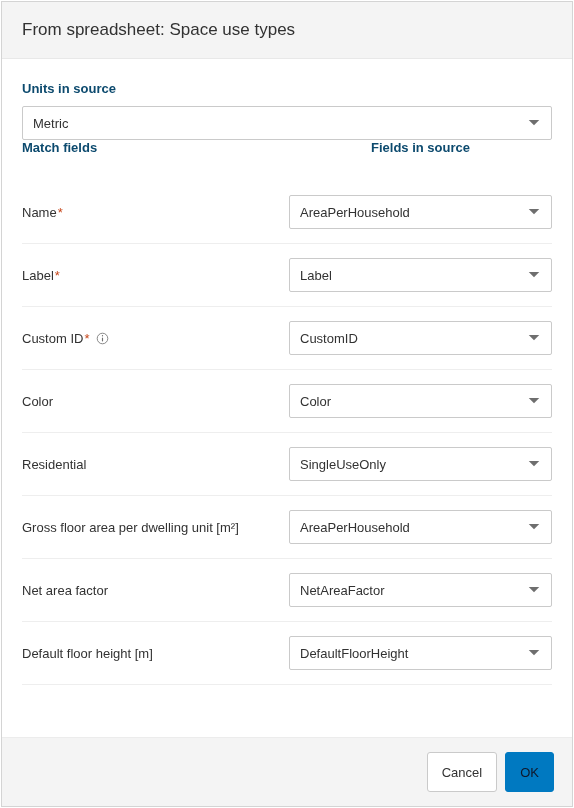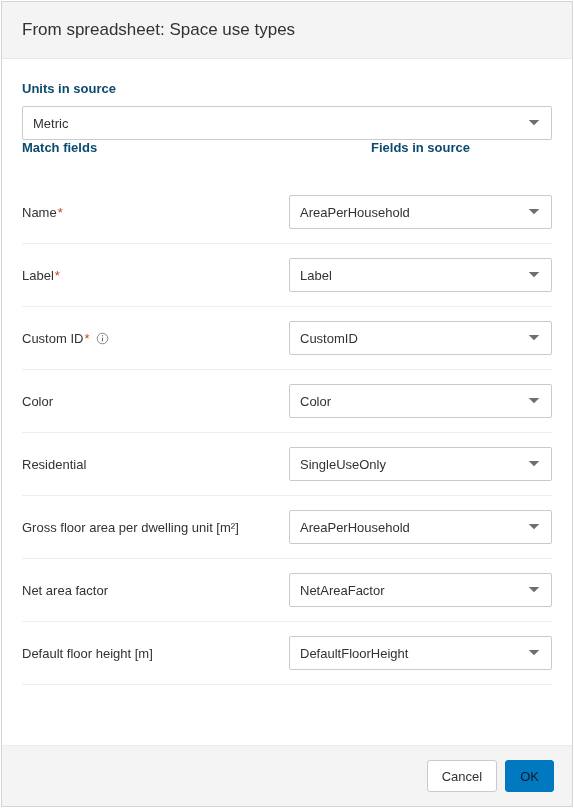--- a/index.html
+++ b/index.html
@@ -94,21 +94,21 @@
   .info-icon svg { width: 13px; height: 13px; stroke: #6e6e6e; fill:none; }
   .footer {
     padding: 14px 18px;
     border-top: 1px solid #ececec;
     background: #f4f4f4;
     display: flex;
     justify-content: flex-end;
     gap: 8px;
   }
   .btn {
-    height: 32px;
+    height: 40px;
     padding: 0 14px;
     font-size: 13px;
     border-radius: 3px;
     cursor: pointer;
     font-family: inherit;
   }
   .btn-secondary {
     background: #fff;
     border: 1px solid #cacaca;
     color: #323232;

